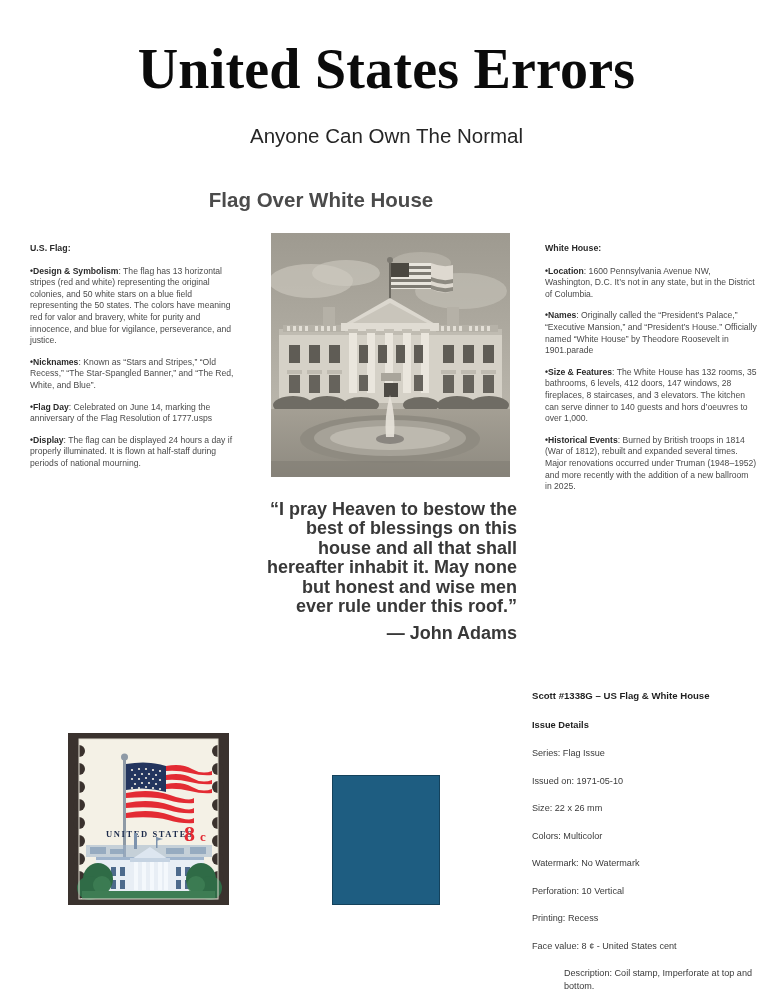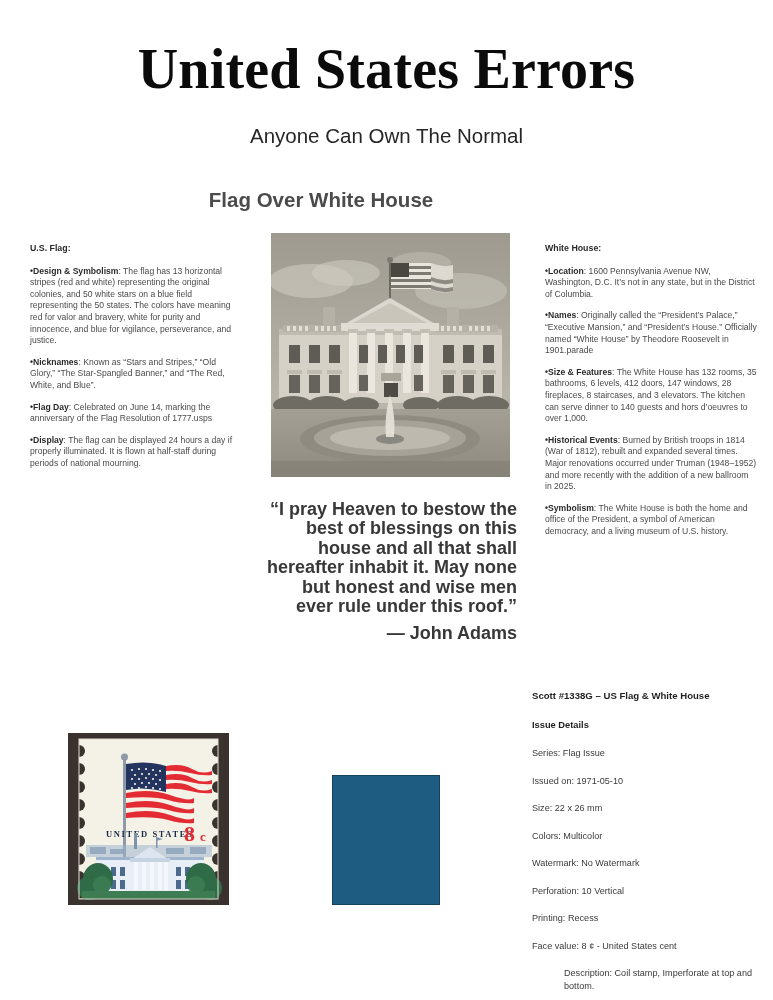--- a/index.html
+++ b/index.html
@@ -170,32 +170,31 @@
 
 <div class="page">
 
   <div class="title">United States Errors</div>
   <div class="subtitle">Anyone Can Own The Normal</div>
   <div class="section-heading">Flag Over White House</div>
 
   <div class="col col-left">
     <div class="col-title">U.S. Flag:</div>
     <p class="para"><span class="lead">•Design &amp; Symbolism</span><span>: The flag has 13 horizontal stripes (red and white) representing the original colonies, and 50 white stars on a blue field representing the 50 states. The colors have meaning red for valor and bravery, white for purity and innocence, and blue for vigilance, perseverance, and justice.</span></p>
-    <p class="para"><span class="lead">•Nicknames</span><span>: Known as “Stars and Stripes,” “Old Glory,” “The Star-Spangled Banner,” and “The Red, White, and Blue”.</span></p>
+    <p class="para"><span class="lead">•Nicknames</span><span>: Known as “Stars and Stripes,” “Old Recess,” “The Star-Spangled Banner,” and “The Red, White, and Blue”.</span></p>
     <p class="para"><span class="lead">•Flag Day</span><span>: Celebrated on June 14, marking the anniversary of the Flag Resolution of 1777.usps</span></p>
     <p class="para"><span class="lead">•Display</span><span>: The flag can be displayed 24 hours a day if properly illuminated. It is flown at half-staff during periods of national mourning.</span></p>
   </div>
 
   <div class="col col-right">
     <div class="col-title">White House:</div>
     <p class="para"><span class="lead">•Location</span><span>: 1600 Pennsylvania Avenue NW, Washington, D.C. It’s not in any state, but in the District of Columbia.</span></p>
     <p class="para"><span class="lead">•Names</span><span>: Originally called the “President’s Palace,” “Executive Mansion,” and “President’s House.” Officially named “White House” by Theodore Roosevelt in 1901.parade</span></p>
     <p class="para"><span class="lead">•Size &amp; Features</span><span>: The White House has 132 rooms, 35 bathrooms, 6 levels, 412 doors, 147 windows, 28 fireplaces, 8 staircases, and 3 elevators. The kitchen can serve dinner to 140 guests and hors d’oeuvres to over 1,000.</span></p>
     <p class="para"><span class="lead">•Historical Events</span><span>: Burned by British troops in 1814 (War of 1812), rebuilt and expanded several times. Major renovations occurred under Truman (1948–1952) and more recently with the addition of a new ballroom in 2025.</span></p>
-    <p class="para"><span class="lead">•Symbolism</span><span>: The White House is both the home and office of the President, a symbol of American democracy, and a living museum of U.S. history.</span></p>
   </div>
 
   <div class="wh-photo">
     <svg width="239" height="244" viewBox="0 0 239 244" xmlns="http://www.w3.org/2000/svg">
       <defs>
         <linearGradient id="sky" x1="0" y1="0" x2="0" y2="1">
           <stop offset="0%" stop-color="#9e9a90"></stop>
           <stop offset="60%" stop-color="#b5b1a7"></stop>
           <stop offset="100%" stop-color="#c3bfb4"></stop>
         </linearGradient>

